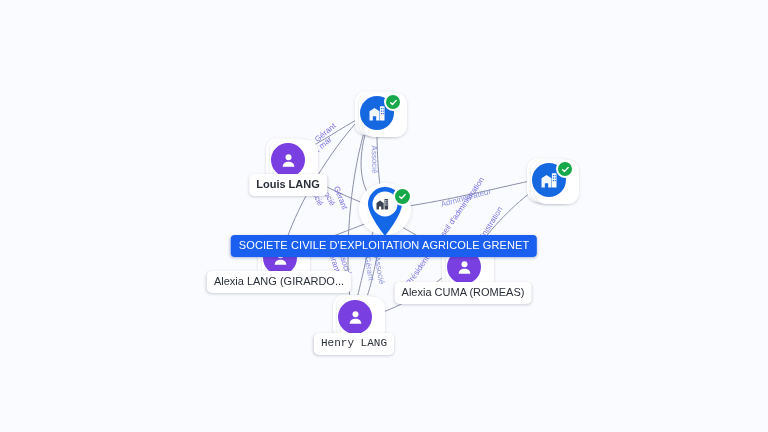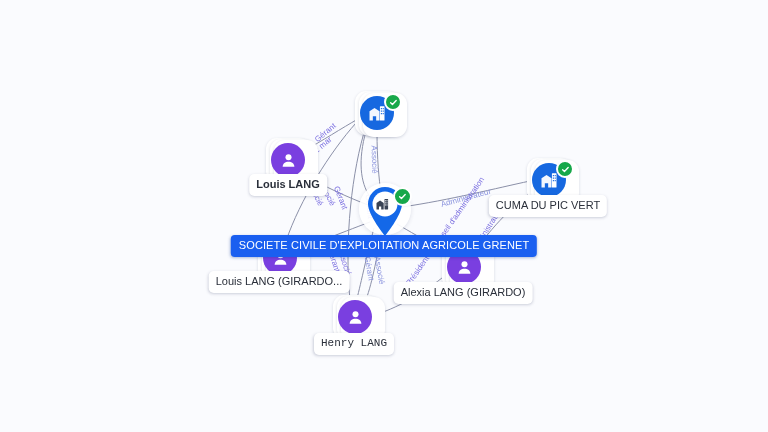--- a/index.html
+++ b/index.html
@@ -221,47 +221,46 @@
         <rect x="16.6" y="12" width="1.3" height="1.5" fill="#1668e0"></rect>
         <rect x="18.8" y="12" width="1.3" height="1.5" fill="#1668e0"></rect>
       </svg>
     </div>
     <div class="badge">
       <svg width="9" height="9" viewBox="0 0 12 12">
         <path d="M2.2 6.2 L4.6 8.6 L9.6 3.4" stroke="#ffffff" stroke-width="1.8" fill="none" stroke-linecap="round" stroke-linejoin="round"></path>
       </svg>
     </div>
   </div>
-  <div class="label" style="left:548px; top:195px;">CUMA DU PIC VERT</div>
 
   <div class="node" style="left:280px; top:258px;">
     <div class="stack s1"></div>
     <div class="stack s2"></div>
     <div class="stack s3"></div>
     <div class="disc person">
       <svg width="19" height="19" viewBox="0 0 24 24" fill="#ffffff">
         <circle cx="12" cy="8" r="3.8"></circle>
         <path d="M4.6 20c0-4.1 3.3-6.4 7.4-6.4s7.4 2.3 7.4 6.4z"></path>
       </svg>
     </div>
   </div>
-  <div class="label" style="left:279px; top:271px;">Louis LANG (GIRARDO...</div>
+  <div class="label" style="left:279px; top:271px;">Alexia LANG (GIRARDO...</div>
 
   <div class="node" style="left:464px; top:267px;">
     <div class="stack s1"></div>
     <div class="stack s2"></div>
     <div class="stack s3"></div>
     <div class="disc person">
       <svg width="19" height="19" viewBox="0 0 24 24" fill="#ffffff">
         <circle cx="12" cy="8" r="3.8"></circle>
         <path d="M4.6 20c0-4.1 3.3-6.4 7.4-6.4s7.4 2.3 7.4 6.4z"></path>
       </svg>
     </div>
   </div>
-  <div class="label" style="left:463px; top:282px;">Alexia LANG (GIRARDO)</div>
+  <div class="label" style="left:463px; top:282px;">Alexia CUMA (ROMEAS)</div>
 
   <div class="node" style="left:355px; top:317px;">
     <div class="stack s1"></div>
     <div class="stack s2"></div>
     <div class="stack s3"></div>
     <div class="disc person">
       <svg width="19" height="19" viewBox="0 0 24 24" fill="#ffffff">
         <circle cx="12" cy="8" r="3.8"></circle>
         <path d="M4.6 20c0-4.1 3.3-6.4 7.4-6.4s7.4 2.3 7.4 6.4z"></path>
       </svg>

